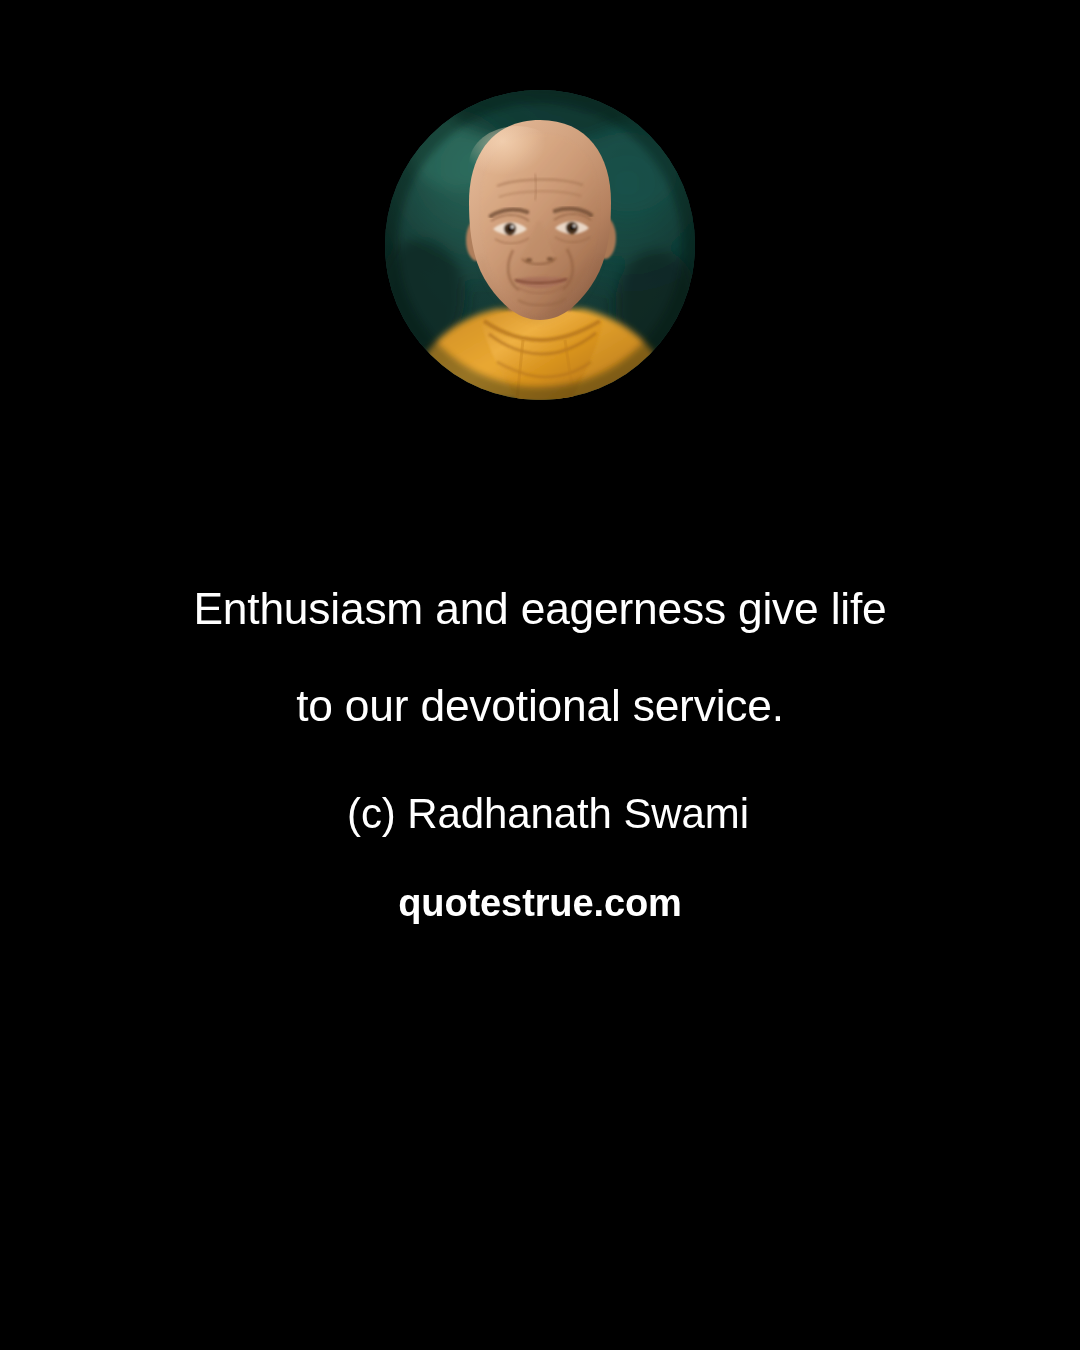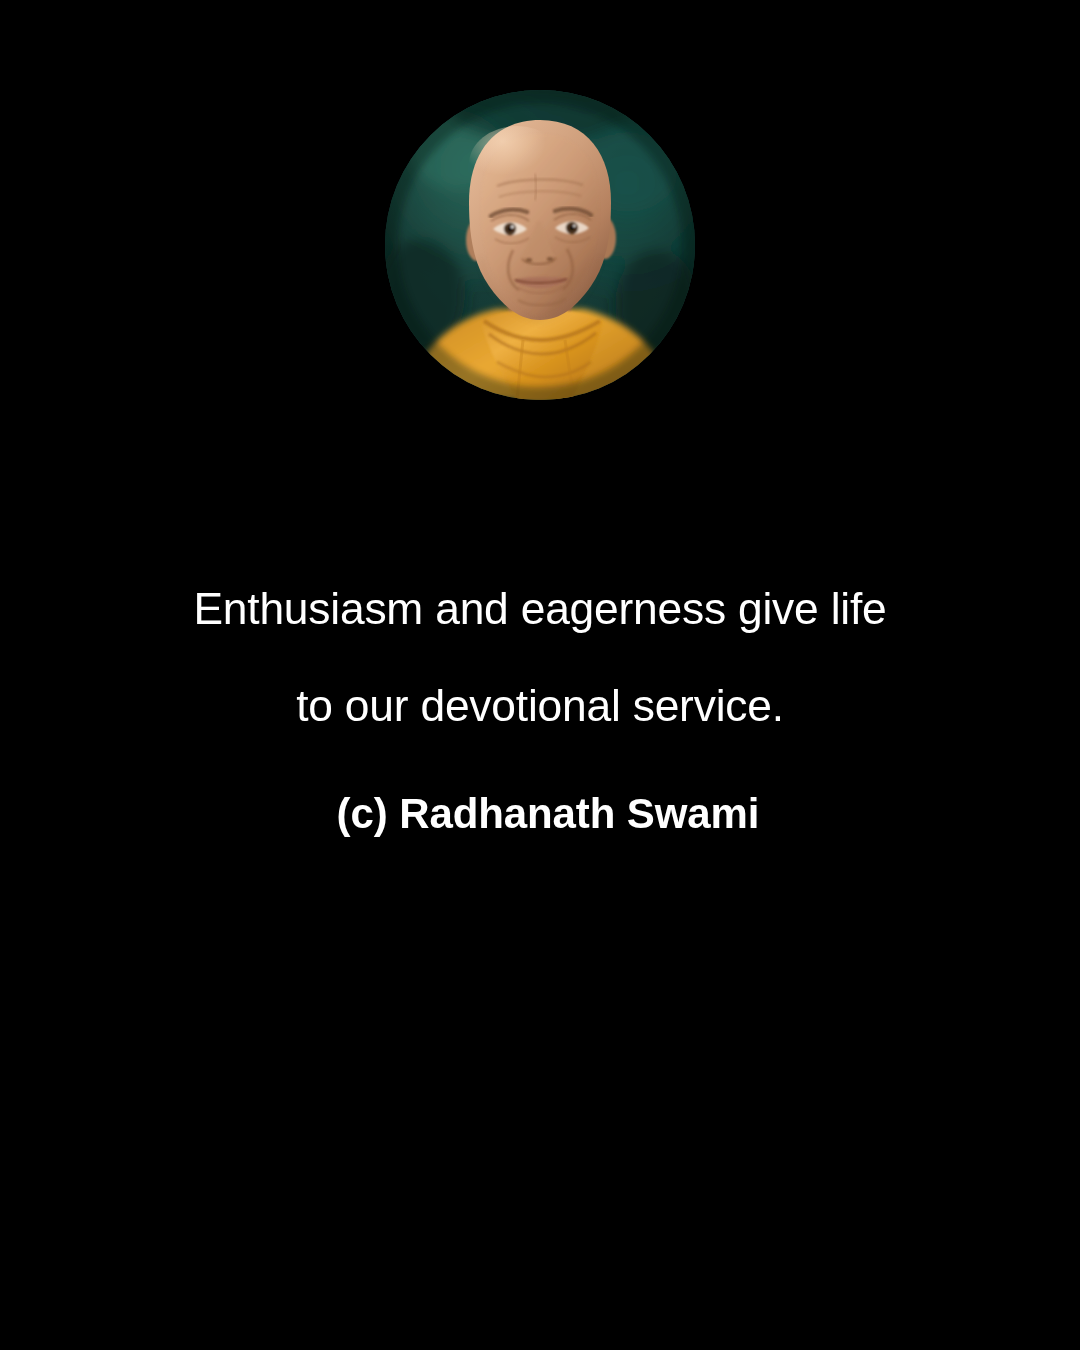--- a/index.html
+++ b/index.html
@@ -58,21 +58,21 @@
     font-weight: 400;
     letter-spacing: -0.2px;
     padding: 0 90px;
     margin: 0;
     font-family: "Liberation Sans", sans-serif;
     transform: scaleX(0.985);
   }
   .author {
     color: #ffffff;
     font-size: 42px;
-    font-weight: 700;
+    font-weight: 400;
     margin: 36px 0 0 16px;
     letter-spacing: -0.1px;
   }
   .site {
     color: #ffffff;
     font-size: 38px;
     font-weight: 700;
     margin: 44px 0 0 0;
     letter-spacing: -0.1px;
   }
@@ -223,15 +223,16 @@
 
         <circle cx="155" cy="155" r="155" fill="none" stroke="#04120f" stroke-width="26" opacity="0.35" filter="url(#soft)"></circle>
       </svg>
     </div>
   </div>
 
   <div class="text-block">
     <p class="quote-text">Enthusiasm and eagerness give life</p>
     <p class="quote-text">to our devotional service.</p>
     <p class="author">(c) Radhanath Swami</p>
+    <p class="site">quotestrue.com</p>
   </div>
 
 </div>
 
 </body></html>

